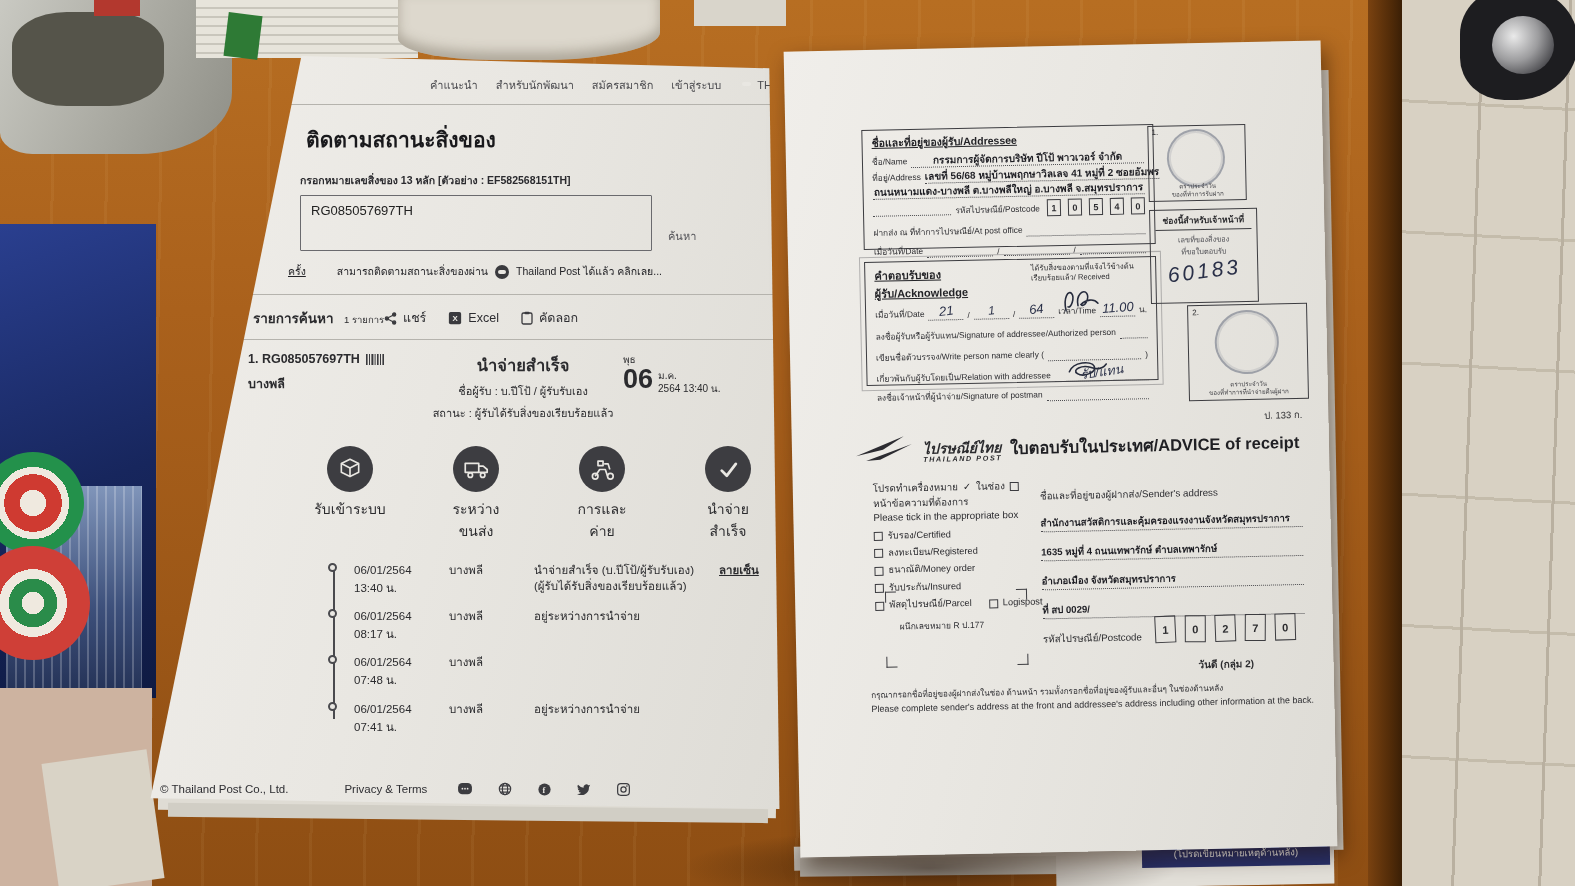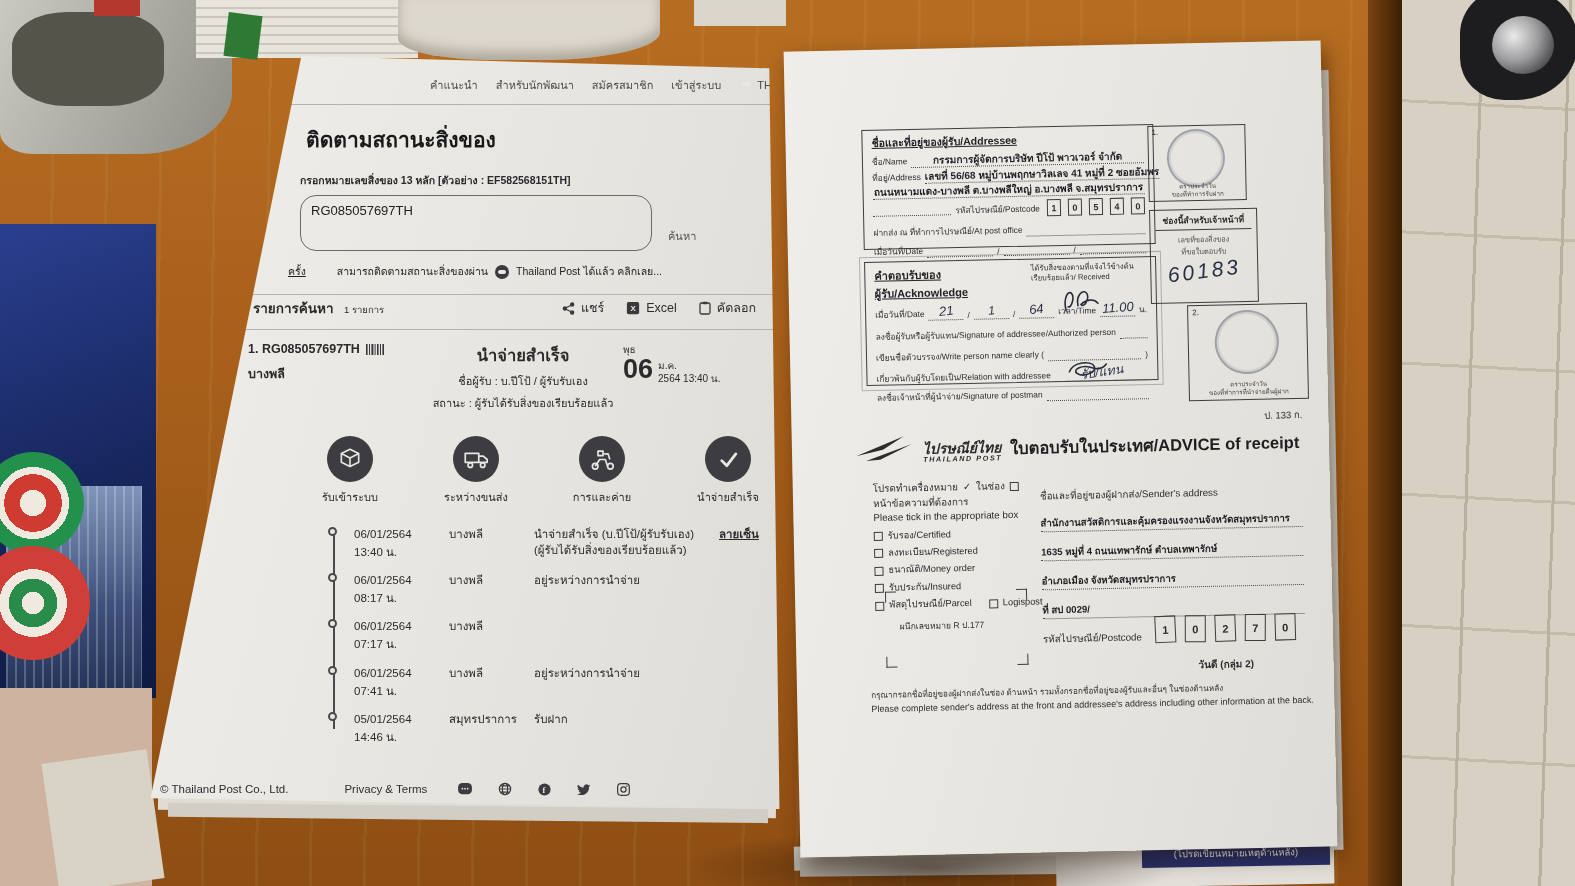--- a/index.html
+++ b/index.html
@@ -68,48 +68,48 @@
   
   .lp-nav{display:flex;align-items:center;gap:18px;margin:26px 20px 0 282px;
       font-size:11px;color:#4c4c50;padding-bottom:10px;white-space:nowrap;}
   .line-badge{width:15px;height:14px;background:#3a3a3e;border-radius:3px;position:relative;}
   .line-badge::after{content:"";position:absolute;left:3px;top:4px;width:9px;height:4px;
       border-radius:2px;background:#e9e7e2;}
   .rule{border-top:1.2px solid #b5b3ad;}
   .lp-title{margin:18px 0 0 158px;font-size:21px;font-weight:700;color:#19191c;}
   .lp-label{margin:16px 0 0 152px;font-size:10.5px;font-weight:700;color:#2a2a2e;}
   .lp-search{display:flex;margin:6px 0 0 152px;}
-  .lp-input{width:352px;height:56px;border:1.6px solid #6a6a6e;border-radius:16px;
+  .lp-input{width:352px;height:56px;border:1.6px solid #6a6a6e;border-radius:1px;
       font-size:13px;padding:7px 10px;color:#222;}
   .lp-btn{align-self:flex-end;margin:0 0 6px 16px;font-size:11px;color:#55555a;}
   .lp-notes{margin:12px 30px 0 140px;font-size:10.5px;line-height:1.62;color:#232327;font-weight:500;}
   .note3{display:flex;align-items:center;gap:7px;}
   .note3 .start{margin-right:24px;text-decoration:underline;}
   .line-dot{width:14px;height:14px;border-radius:50%;background:#3a3a3e;position:relative;flex:0 0 auto;}
   .line-dot::after{content:"";position:absolute;left:3px;top:5px;width:8px;height:4px;border-radius:2px;background:#e9e7e2;}
-  .results-row{display:flex;justify-content:space-between;align-items:center;margin:2px 26px 0 105px;}
+  .results-row{display:flex;justify-content:flex-start;align-items:center;margin:12px 26px 0 105px;}
   .results-title{font-size:13.5px;font-weight:700;}
   .results-count{font-size:9.5px;margin-left:6px;font-weight:400;}
   .actions{display:flex;gap:22px;align-items:center;font-size:12.5px;color:#2d2d31;}
   .action{display:flex;gap:6px;align-items:center;}
   .result-grid{display:grid;grid-template-columns:175px 200px 150px 30px;margin:12px 0 0 100px;}
   .tracking{font-size:12.5px;font-weight:700;display:flex;gap:6px;align-items:center;}
   .origin{font-size:12.5px;font-weight:700;margin-top:8px;}
   .status-big{font-size:16.5px;font-weight:700;text-align:center;}
   .status-sub{font-size:11px;text-align:center;margin-top:4px;}
   .rslt-day{font-size:10px;}
   .rslt-date{display:flex;gap:5px;align-items:flex-start;}
   .rslt-num{font-size:27px;font-weight:700;line-height:.95;}
   .rslt-my{font-size:10px;line-height:1.3;padding-top:2px;}
   .tri{font-size:11px;color:#2f2f33;padding-top:14px;}
   .stages{display:flex;gap:52px;margin:24px 0 0 165px;}
   .stage{width:74px;text-align:center;}
   .stage-c{width:46px;height:46px;border-radius:50%;background:#3d3d41;margin:0 auto;
       display:flex;align-items:center;justify-content:center;}
-  .stage-l{font-size:11px;margin-top:6px;}
+  .stage-l{font-size:14px;margin-top:6px;}
   .timeline{position:relative;margin:20px 0 0 180px;padding-left:26px;}
   .rail{position:absolute;left:5px;top:8px;bottom:16px;width:1.6px;background:#4a4a4e;}
   .t-entry{position:relative;display:grid;grid-template-columns:95px 85px 185px 70px;
       margin-bottom:12px;font-size:11.5px;line-height:1.4;}
   .t-dot{position:absolute;left:-26px;top:1px;width:9px;height:9px;border:2px solid #4a4a4e;
       border-radius:50%;background:#e9e7e2;}
   .t-time{margin-top:2px;}
   .t-link{text-decoration:underline;font-weight:600;}
   .lp-footer{position:absolute;left:12px;right:24px;bottom:16px;display:flex;align-items:center;
       font-size:11.5px;color:#2e2e32;}
@@ -341,36 +341,29 @@
       </div>
       <div class="t-entry">
         <span class="t-dot"></span>
         <div><span>06/01/2564</span><div class="t-time">08:17 น.</div></div>
         <div>บางพลี</div>
         <div>อยู่ระหว่างการนำจ่าย</div>
         <div></div>
       </div>
       <div class="t-entry">
         <span class="t-dot"></span>
-        <div><span>06/01/2564</span><div class="t-time">07:17 น.</div></div>
+        <div><span>06/01/2564</span><div class="t-time">07:48 น.</div></div>
         <div>บางพลี</div>
         <div></div>
       </div>
       <div class="t-entry">
         <span class="t-dot"></span>
         <div><span>06/01/2564</span><div class="t-time">07:41 น.</div></div>
         <div>บางพลี</div>
         <div>อยู่ระหว่างการนำจ่าย</div>
-        <div></div>
-      </div>
-      <div class="t-entry">
-        <span class="t-dot"></span>
-        <div><span>05/01/2564</span><div class="t-time">14:46 น.</div></div>
-        <div>สมุทรปราการ</div>
-        <div>รับฝาก</div>
         <div></div>
       </div>
     </div>
 
     <div class="lp-footer">
       <span>© Thailand Post Co., Ltd.</span>
       <span class="links">Privacy &amp; Terms</span>
       <span class="soc">
         <svg width="14" height="13" viewBox="0 0 16 15">
             <rect x="0" y="0" width="16" height="13" rx="5" fill="#3c3c40"></rect>

